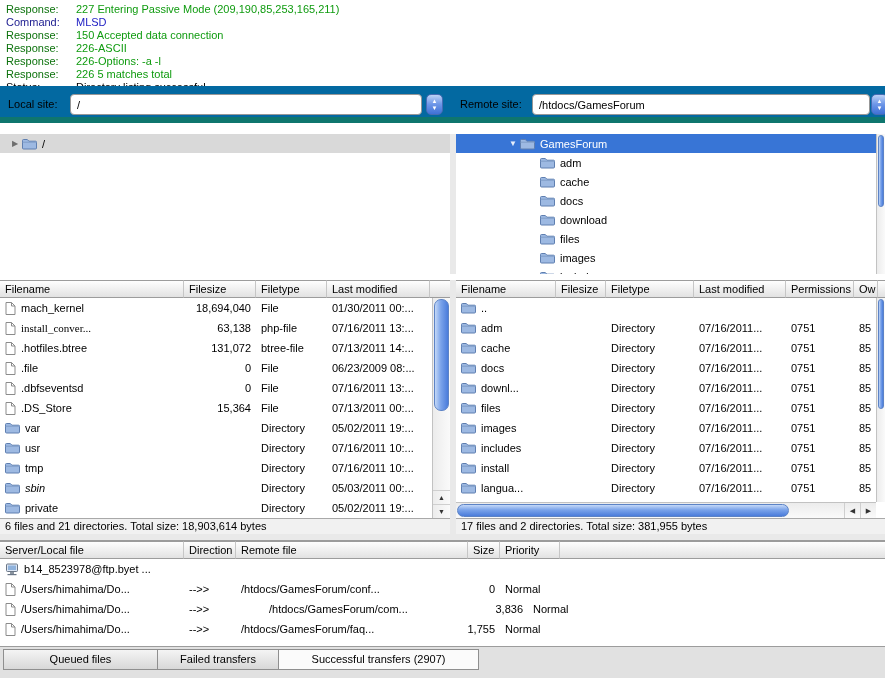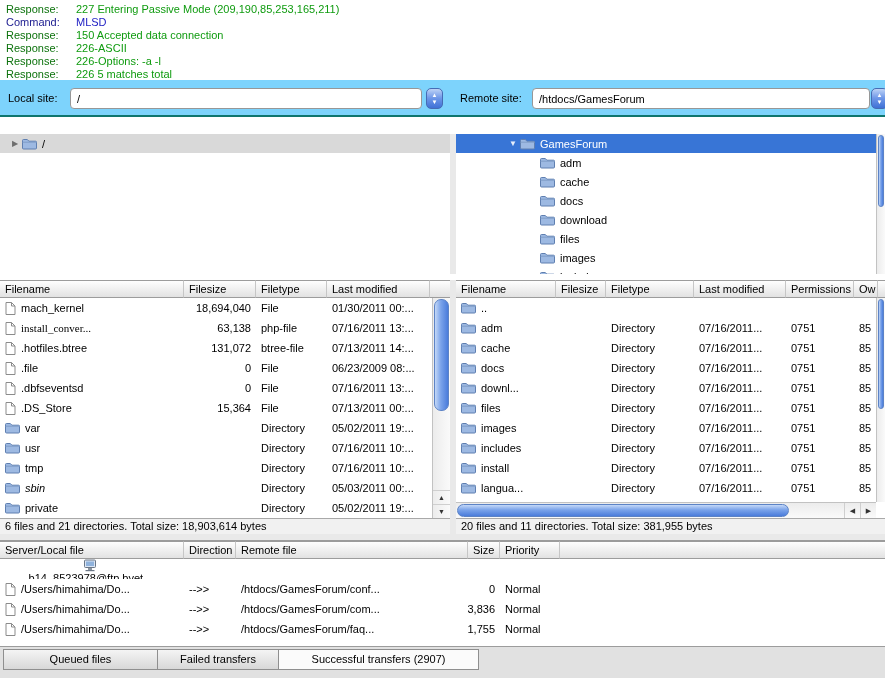--- a/index.html
+++ b/index.html
@@ -11,21 +11,21 @@
   .log{position:absolute;top:0;left:0;width:100%;height:97px;background:#fff;padding:3px 0 0 6px}
   .log-line{height:13px;line-height:13px;white-space:nowrap}
   .log-label{display:inline-block;width:70px}
   .type-response .log-label{color:#0c720c}
   .type-response .log-text{color:#0f9b0f}
   .type-command .log-label{color:#1b1b8f}
   .type-command .log-text{color:#2121c4}
   .type-status .log-label,.type-status .log-text{color:#000}
 
   
-  .site-band{position:absolute;top:80px;left:0;width:100%;height:37px;background:#7dd3fc;border-bottom:2px solid #0f766e}
+  .site-band{position:absolute;top:86px;left:0;width:100%;height:37px;background:#0369a1;border-bottom:6px solid #0f766e}
   .sb-label{position:absolute;top:12px}
   .sb-field{position:absolute;top:8px;height:21px;border:1px solid #979797;border-radius:4px;background:#fff;
             padding:0 6px;font-family:"Liberation Sans",sans-serif;font-size:11px;color:#000;outline:none}
   .stepper{position:absolute;top:8px;width:17px;height:21px;border-radius:5px;border:1px solid #466cb4;color:#fff;
            background:linear-gradient(#bdd2f6,#6e97e8 48%,#3f71d6);display:flex;flex-direction:column;
            align-items:center;justify-content:center;font-size:6px;line-height:7px}
 
   
   .trees{position:absolute;top:134px;left:0;width:100%;height:140px;background:#e9e9e9}
   .tree-left{position:absolute;left:0;top:0;width:450px;height:100%;background:#fff;overflow:hidden}
@@ -732,38 +732,38 @@
           <div class="vthumb" style="top:1px;height:110px"></div>
         </div>
         <div class="hscroll">
           <div class="hthumb"></div>
           <div class="harrows">
             <div class="arr">◀</div>
             <div class="arr">▶</div>
           </div>
         </div>
       </div>
-      <div class="statusbar">20 files and 11 directories. Total size: 381,955 bytes</div>
+      <div class="statusbar">17 files and 2 directories. Total size: 381,955 bytes</div>
     </div>
   </div>
 
   <div class="queue-sep"></div>
 
   <div class="queue">
     <div class="lhead">
         <div class="hcell" style="width: 184px;">Server/Local file</div>
         <div class="hcell" style="width: 52px;">Direction</div>
         <div class="hcell" style="width: 232px;">Remote file</div>
         <div class="hcell right" style="width: 32px;">Size</div>
         <div class="hcell" style="width: 60px;">Priority</div>
         <div class="hcell hfill"></div>
       </div>
     <div class="qbody">
         <div class="lrow">
-          <div class="lcell" style="width: 184px; flex-direction: column;">
+          <div class="lcell" style="width: 184px;">
             <span class="icon">
               <svg width="14" height="13" viewBox="0 0 14 13">
                 <rect x="1.5" y="1" width="11" height="7.5" rx="1" fill="#dce6f4" stroke="#6a7686"></rect>
                 <rect x="3" y="2.5" width="8" height="4.5" fill="#8fb2dc"></rect>
                 <rect x="5" y="9" width="4" height="2" fill="#8a94a0"></rect>
                 <rect x="2.5" y="11" width="9" height="1.2" fill="#6a7686"></rect>
               </svg>
             </span>
             <span class="ctext">b14_8523978@ftp.byet ...</span>
           </div>
@@ -809,21 +809,21 @@
               <svg width="11" height="13" viewBox="0 0 11 13">
                 <path d="M1 0.5 h5.5 l3.5 3.5 v8.5 h-9 z" fill="#ffffff" stroke="#8b8b8b"></path>
                 <path d="M6.5 0.5 v3.5 h3.5" fill="none" stroke="#8b8b8b"></path>
               </svg>
             </span>
             <span class="ctext">/Users/himahima/Do...</span>
           </div>
           <div class="lcell" style="width: 52px;">
             <span class="ctext">--&gt;&gt;</span>
           </div>
-          <div class="lcell" style="width: 232px;">
+          <div class="lcell" style="width: 232px; margin-left: 28px;">
             <span class="ctext">/htdocs/GamesForum/com...</span>
           </div>
           <div class="lcell right" style="width: 32px;">
             <span class="ctext">3,836</span>
           </div>
           <div class="lcell" style="width: 60px;">
             <span class="ctext">Normal</span>
           </div>
         </div>
         <div class="lrow">

